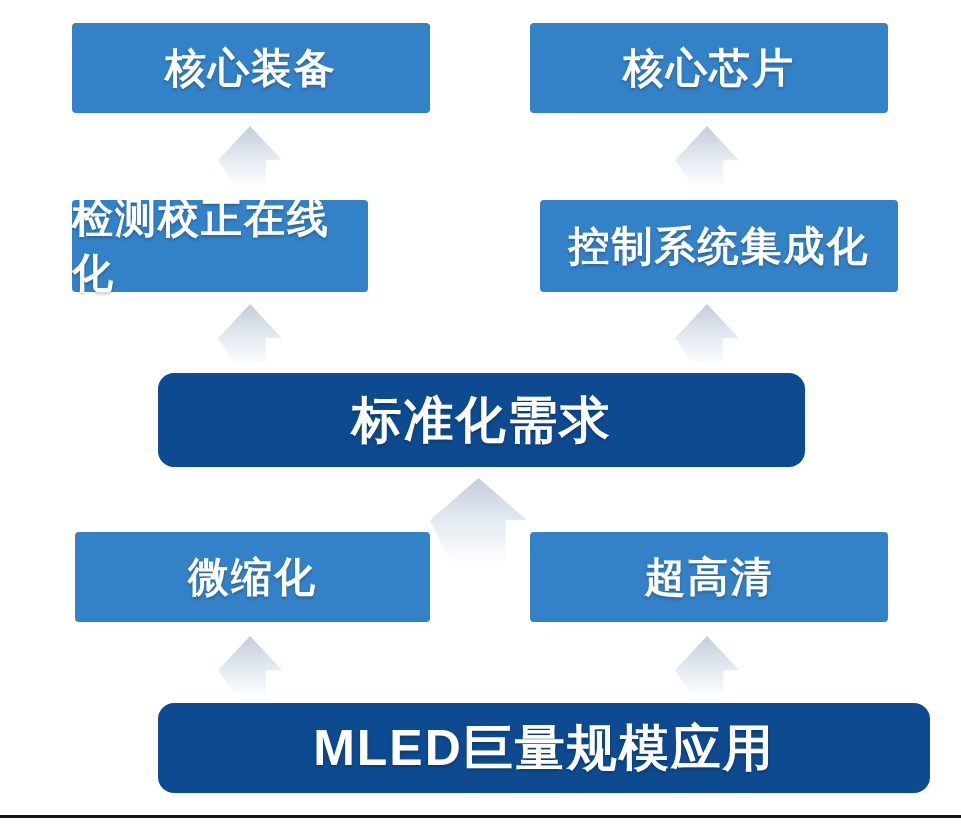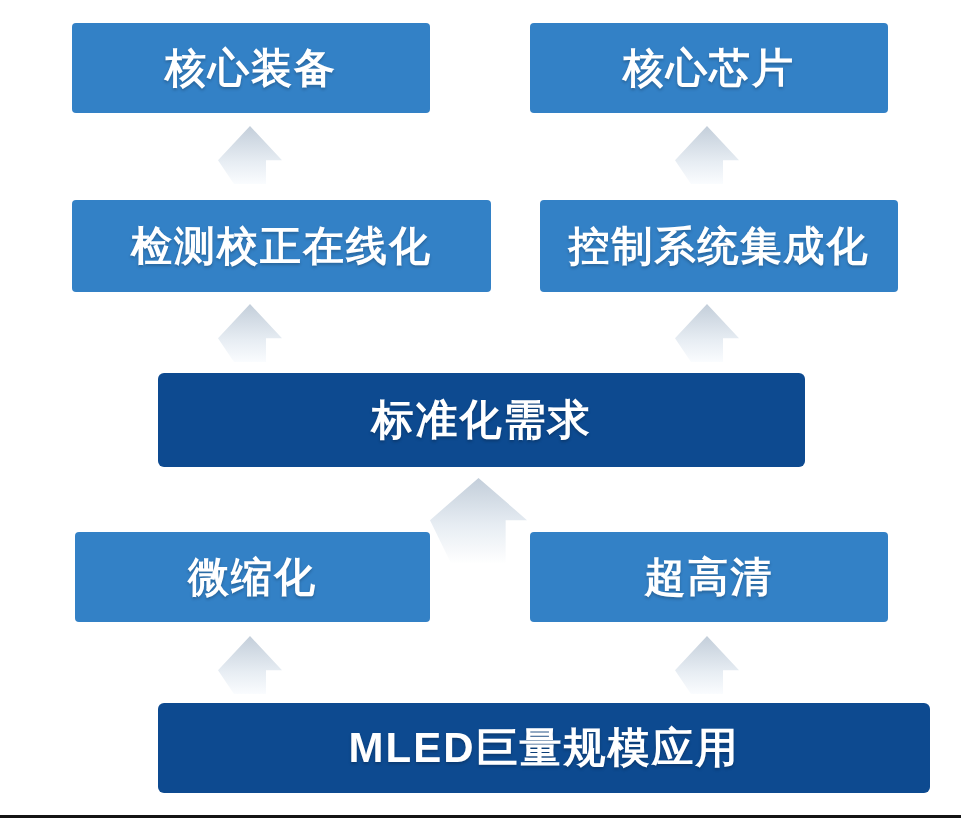--- a/index.html
+++ b/index.html
@@ -23,21 +23,21 @@
     position:absolute;
     display:flex;align-items:center;justify-content:center;
     color:var(--text-color);
     font-weight:700;
     letter-spacing:2px;
     text-shadow:0 2px 3px rgba(0,0,0,0.22);
     z-index:2;
     box-sizing:border-box;
   }
   .box.light{background:var(--light-blue);border-radius:4px;font-size:41px;}
-  .box.dark{background:var(--dark-blue);border-radius:6px;font-size:42px;}
+  .box.dark{background:var(--dark-blue);border-radius:16px;font-size:50px;}
 
   .arrow{
     position:absolute;
     z-index:1;
     background:linear-gradient(to bottom,var(--arrow-top) 0%,var(--arrow-mid) 62%,var(--arrow-bottom) 100%);
     clip-path:polygon(50% 0,100% 59%,75% 59%,75% 100%,25% 100%,0 59%);
   }
   .arrow.small{width:64px;height:58px;}
   .arrow.big{
     width:97px;height:86px;
@@ -45,21 +45,21 @@
     clip-path:polygon(50% 0,100% 49%,78% 49%,78% 100%,22% 100%,0 49%);
   }
 
   
   #node-core-equipment{left:72px;top:23px;width:358px;height:90px;}
   #node-core-chip{left:530px;top:23px;width:358px;height:90px;}
   
   #arrow-1{left:218px;top:126px;}
   #arrow-2{left:675px;top:126px;}
   
-  #node-inspection{left:72px;top:200px;width:419px;height:92px;}
+  #node-inspection{left:72px;top:200px;width:296px;height:92px;}
   #node-control{left:540px;top:200px;width:358px;height:92px;}
   
   #arrow-3{left:218px;top:304px;}
   #arrow-4{left:675px;top:304px;}
   
   #node-standardization{left:158px;top:373px;width:647px;height:94px;}
   #arrow-big{left:430px;top:478px;}
   
   #node-miniaturization{left:75px;top:532px;width:355px;height:90px;}
   #node-ultra-hd{left:530px;top:532px;width:358px;height:90px;}

